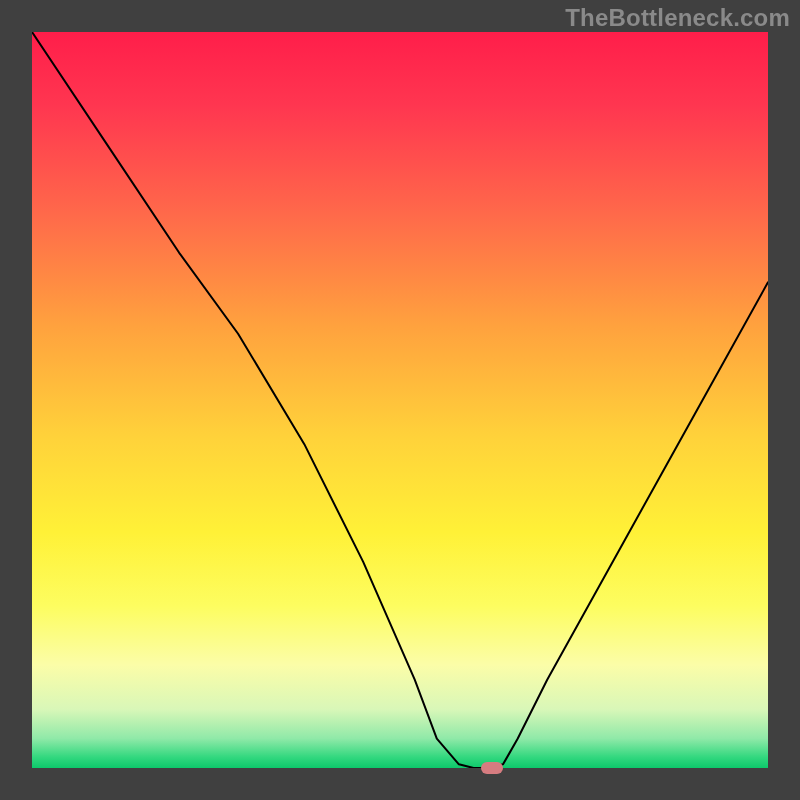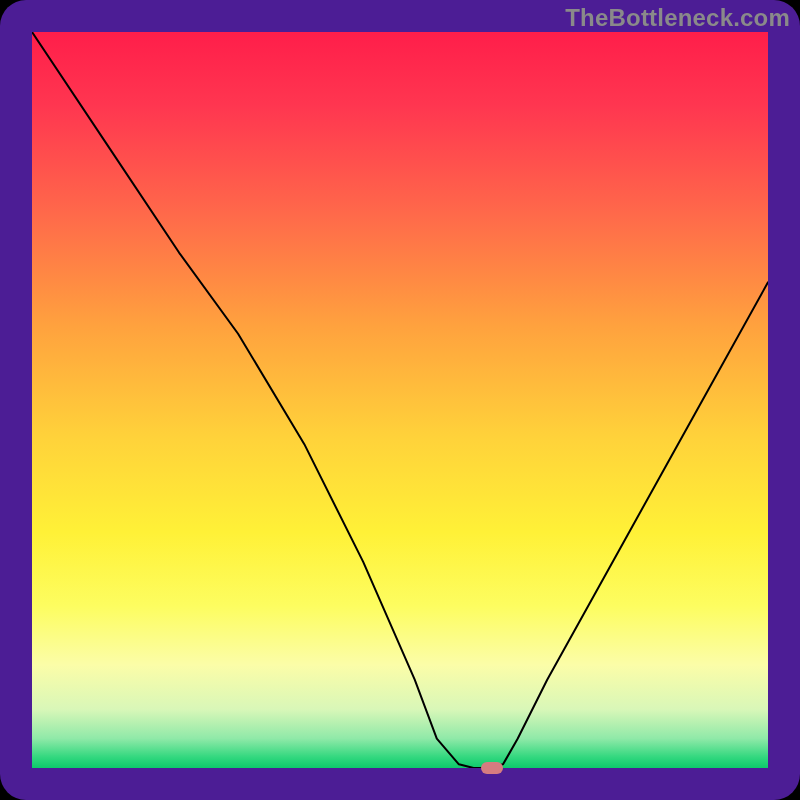--- a/index.html
+++ b/index.html
@@ -7,22 +7,21 @@
     padding: 0;
     width: 800px;
     height: 800px;
     background: #000;
     overflow: hidden;
   }
   .frame {
     position: relative;
     width: 800px;
     height: 800px;
-    background: #4c1d95;
-    border-radius: 26px;
+    background: #404040;
   }
   .plot {
     position: absolute;
     left: 32px;
     top: 32px;
     width: 736px;
     height: 736px;
   }
   .gradient {
     position: absolute;

